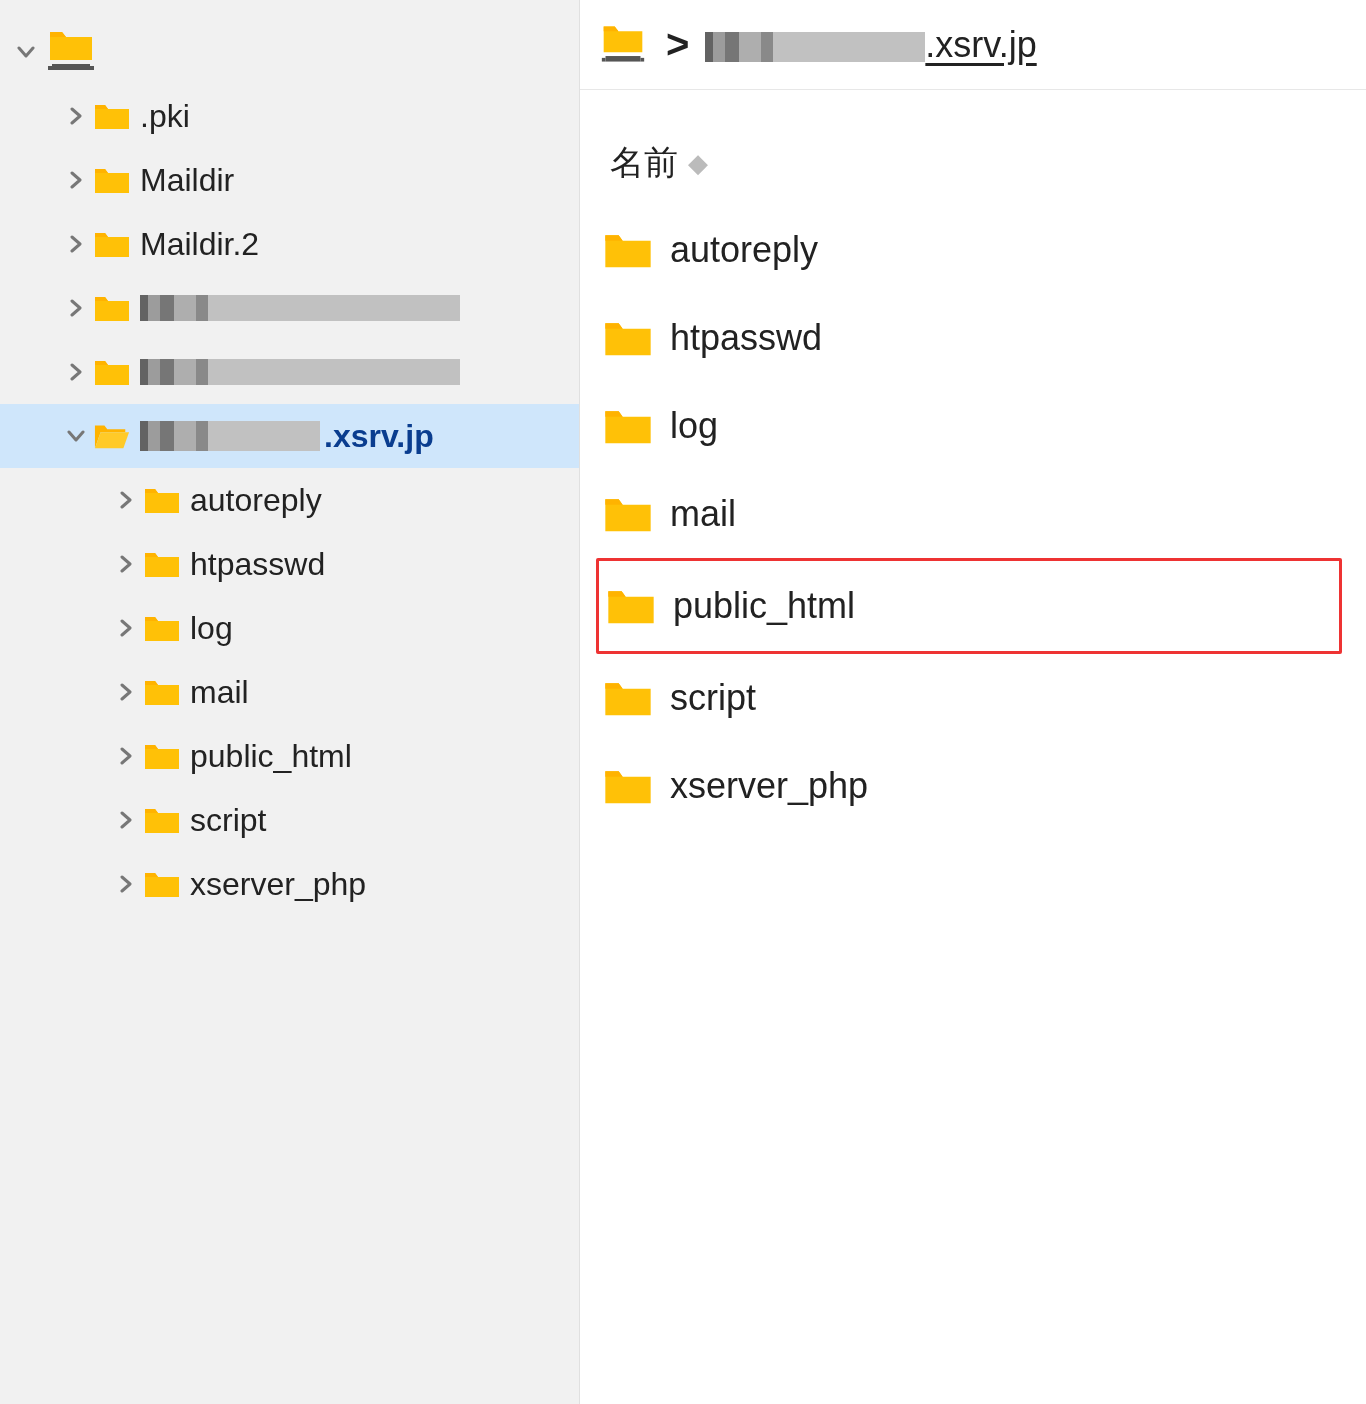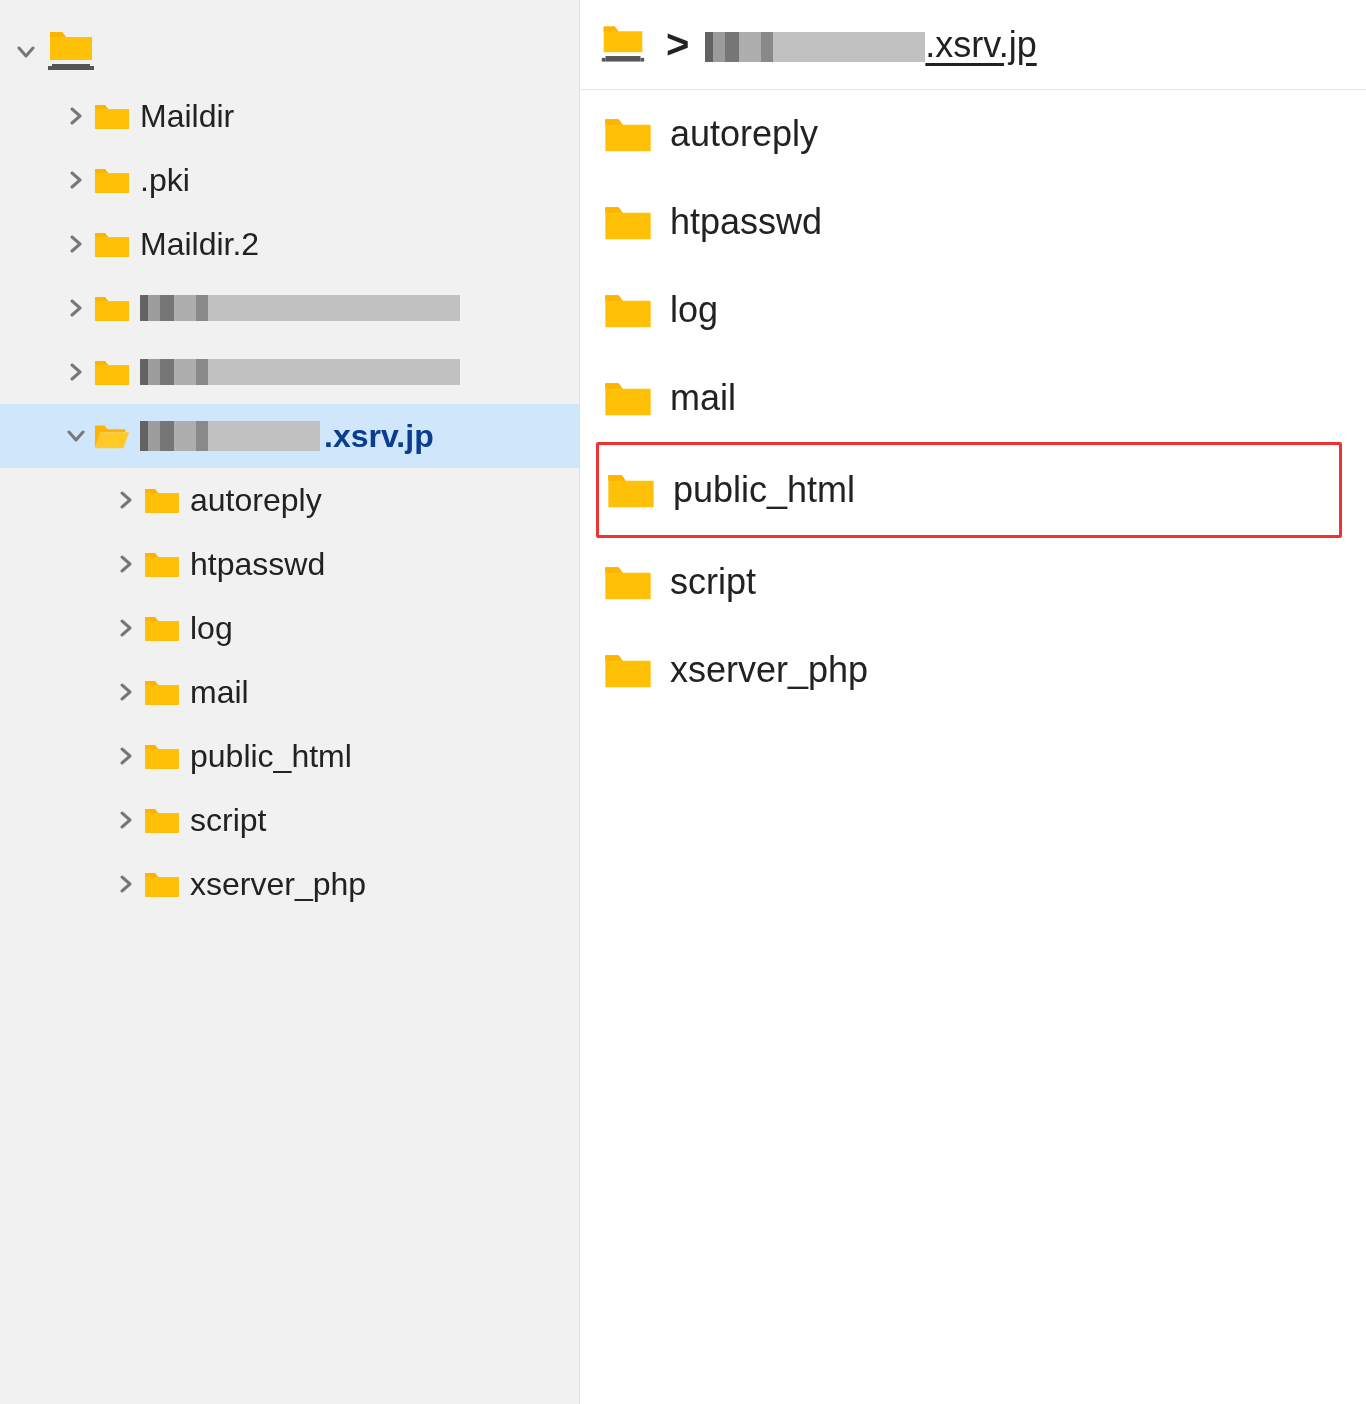--- a/index.html
+++ b/index.html
@@ -81,33 +81,33 @@
 
     <div class="tree-row indent-1">
       <span class="arrow">
           <svg viewBox="0 0 18 18">
             <use href="#svg-chevron-right"></use>
           </svg>
         </span>
       <span class="folder-icon"><svg viewBox="0 0 36 30">
             <use href="#svg-folder-closed"></use>
           </svg></span>
+      <span class="tree-label">.pki</span>
+    </div>
+
+    <div class="tree-row indent-1">
+      <span class="arrow">
+          <svg viewBox="0 0 18 18">
+            <use href="#svg-chevron-right"></use>
+          </svg>
+        </span>
+      <span class="folder-icon"><svg viewBox="0 0 36 30">
+            <use href="#svg-folder-closed"></use>
+          </svg></span>
       <span class="tree-label">Maildir</span>
-    </div>
-
-    <div class="tree-row indent-1">
-      <span class="arrow">
-          <svg viewBox="0 0 18 18">
-            <use href="#svg-chevron-right"></use>
-          </svg>
-        </span>
-      <span class="folder-icon"><svg viewBox="0 0 36 30">
-            <use href="#svg-folder-closed"></use>
-          </svg></span>
-      <span class="tree-label">.pki</span>
     </div>
 
 
     <div class="tree-row indent-1">
       <span class="arrow">
           <svg viewBox="0 0 18 18">
             <use href="#svg-chevron-right"></use>
           </svg>
         </span>
       <span class="folder-icon"><svg viewBox="0 0 36 30">
@@ -246,20 +246,24 @@
     <div class="breadcrumb">
       <span class="server-icon" style="width:46px;height:42px;margin-left:0;margin-right:4px"><svg viewBox="0 0 50 44">
             <use href="#svg-server-folder"></use>
           </svg></span>
       <span class="bc-sep">&gt;</span>
       <span class="bc-text">
         <span class="pixelated pixelated-domain" style="width:220px;vertical-align:middle;"></span><span>.xsrv.jp</span>
       </span>
     </div>
 
+    <div class="col-header">
+      <span>名前</span>
+      <span class="sort-icon">◆</span>
+    </div>
 
     <div class="file-list">
 
       <div class="file-row">
         <span class="folder-icon-lg"><svg viewBox="0 0 36 30">
               <use href="#svg-folder-closed"></use>
             </svg></span>
         <span>autoreply</span>
       </div>
 

